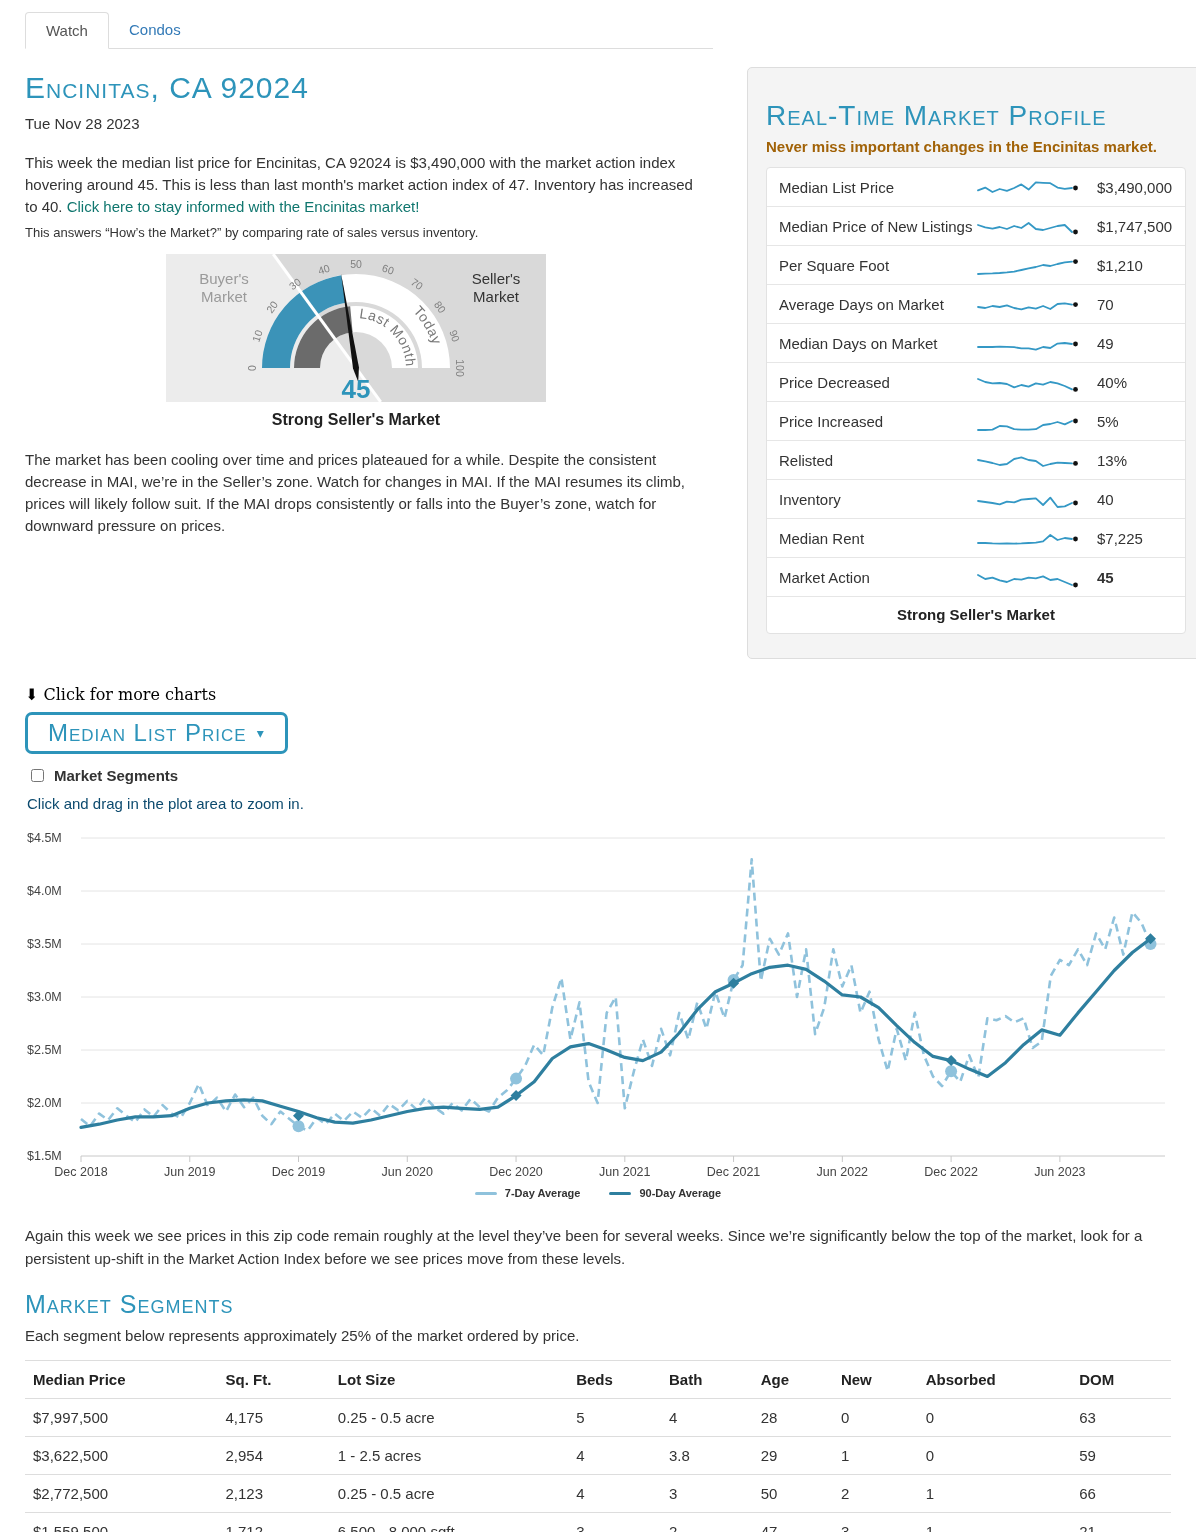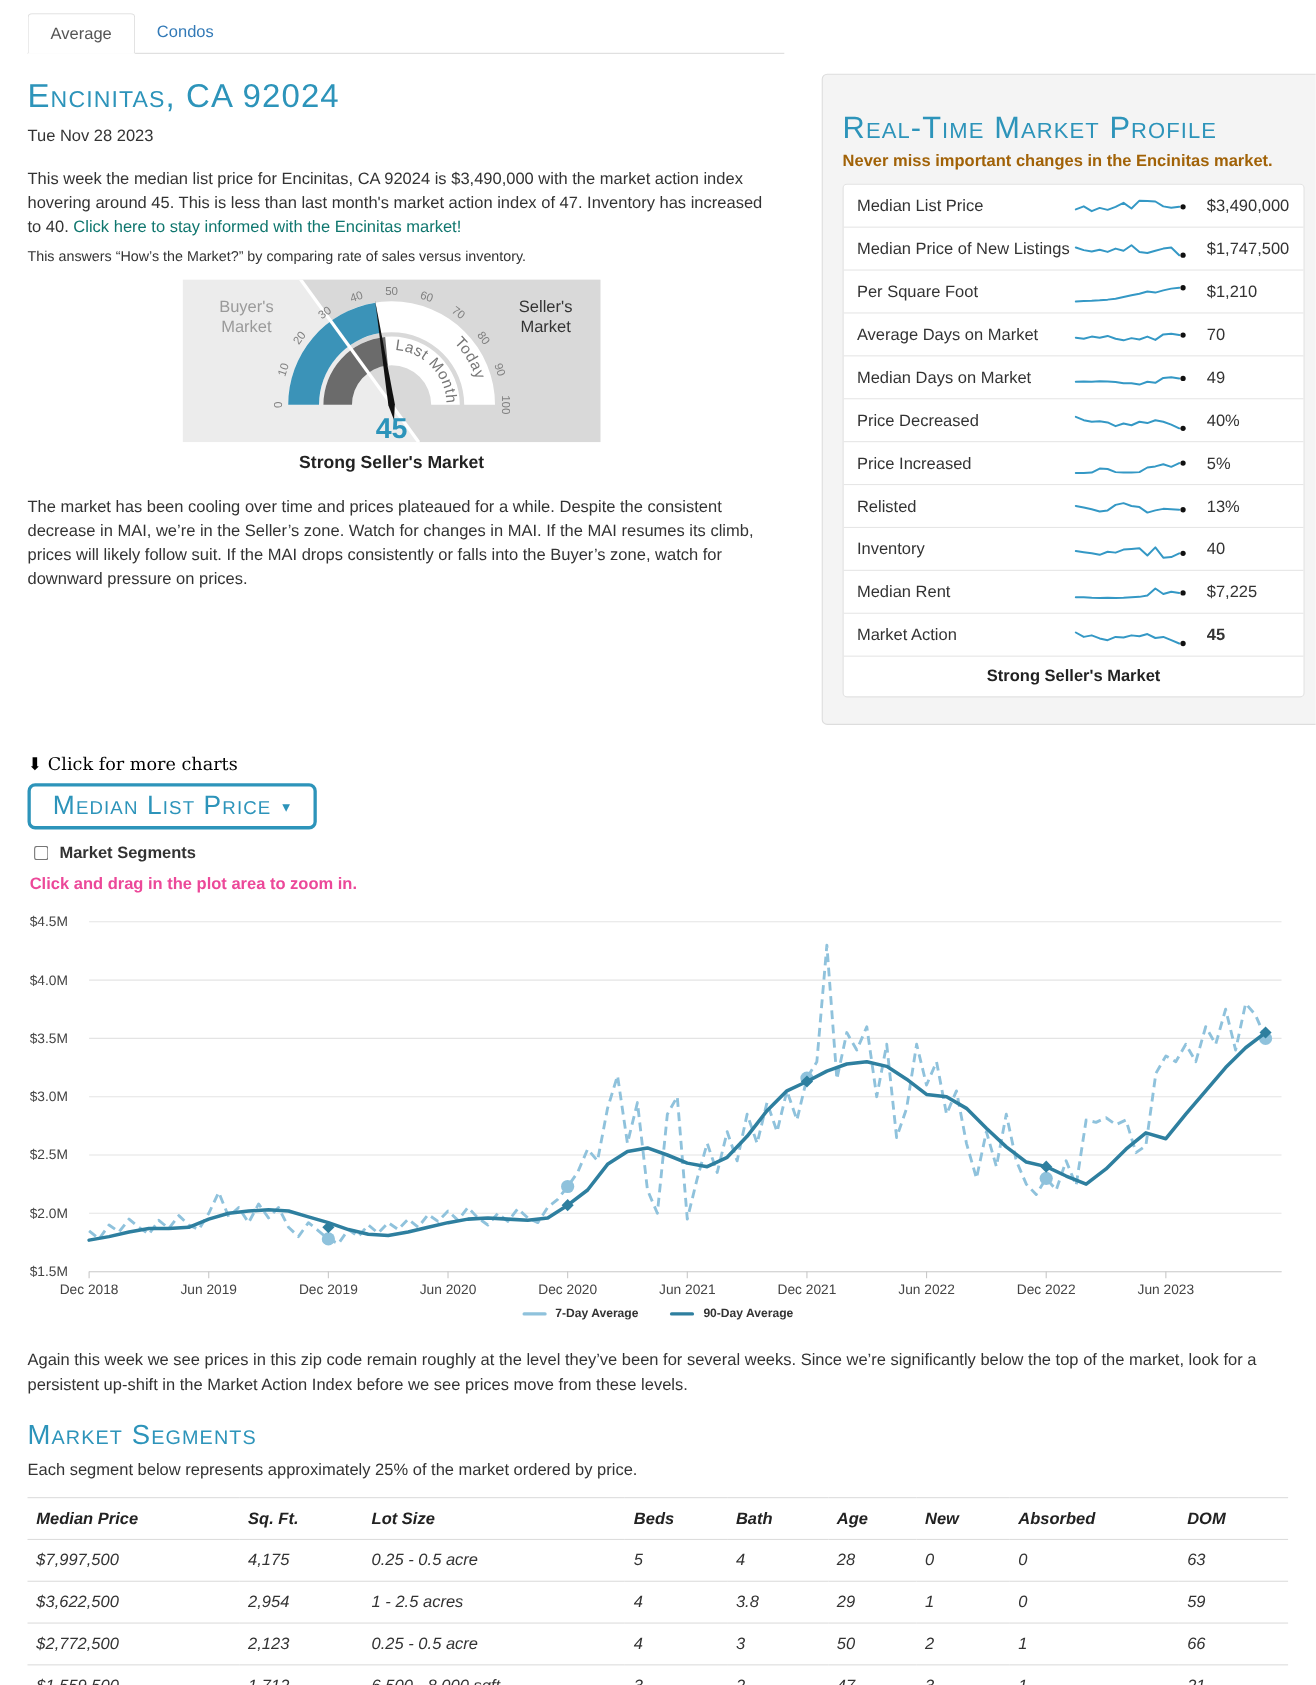--- a/index.html
+++ b/index.html
@@ -45,45 +45,45 @@
   .profile-row .val.bold { font-weight:bold; }
   .profile-status { text-align:center; font-weight:bold; padding:9px 6px 10px 6px; border-top:1px solid #e6e6e6; color:#222; }
 
   
   .more-charts { font-family:"DejaVu Serif", serif; font-size:16px; margin:26px 0 8px 0; color:#000; }
   .metric-btn { display:inline-flex; align-items:center; border:3px solid #2d94ba; background:#fff; color:#2d94ba;
     border-radius:7px; padding:4px 20px; font-variant:small-caps; letter-spacing:1px; font-size:24px; cursor:pointer;
     font-family:"Liberation Sans", sans-serif; }
   .metric-btn .caret { font-size:14px; margin-left:10px; }
   .seg-check { display:flex; align-items:center; gap:7px; margin:12px 0 2px 2px; font-weight:bold; }
-  .zoom-hint { margin:10px 0 2px 2px; color:#ec4899;font-weight:bold; }
+  .zoom-hint { margin:10px 0 2px 2px; color:#0c4a6e; }
 
   .chart-box { margin-top:6px; }
   .legend { display:flex; justify-content:center; gap:29px; margin-top:4px; font-weight:bold; font-size:11px; color:#333; align-items:center; }
   .legend .item { display:flex; align-items:center; gap:8px; cursor:pointer; }
   .legend .dash { width:22px; height:3px; border-radius:2px; display:inline-block; }
 
   .analysis { margin:26px 0 0 0; line-height:1.5; }
 
   
   .seg-caption { margin:6px 0 16px 0; }
   table.segments { width:100%; border-collapse:collapse; margin-top:4px; }
-  table.segments th, table.segments td { text-align:left; padding:10px 8px; font-size:15px;font-style:italic; }
+  table.segments th, table.segments td { text-align:left; padding:10px 8px; font-size:15px; }
   table.segments thead tr { border-top:1px solid #ddd; border-bottom:1px solid #ddd; }
   table.segments tbody tr { border-bottom:1px solid #ddd; }
   table.segments tbody tr:last-child { border-bottom:none; }
   table.segments th { font-weight:bold; color:#222; }
 </style>
 </head>
 <body>
 
 <div class="main">
 
   <div class="tabbar">
-    <div class="tab active">Average</div>
+    <div class="tab active">Watch</div>
     <div class="tab inactive">Condos</div>
   </div>
 
   <div class="cols">
     <div class="left-col">
       <h1 class="smallcaps">Encinitas, CA 92024</h1>
       <div class="date">Tue Nov 28 2023</div>
       <p class="body-text"><span>This week the median list price for Encinitas, CA 92024 is $3,490,000 with the market action index hovering around 45. This is less than last month's market action index of 47. Inventory has increased to 40.</span>
         <a class="link" href="#">Click here to stay informed with the Encinitas market!</a></p>
 

